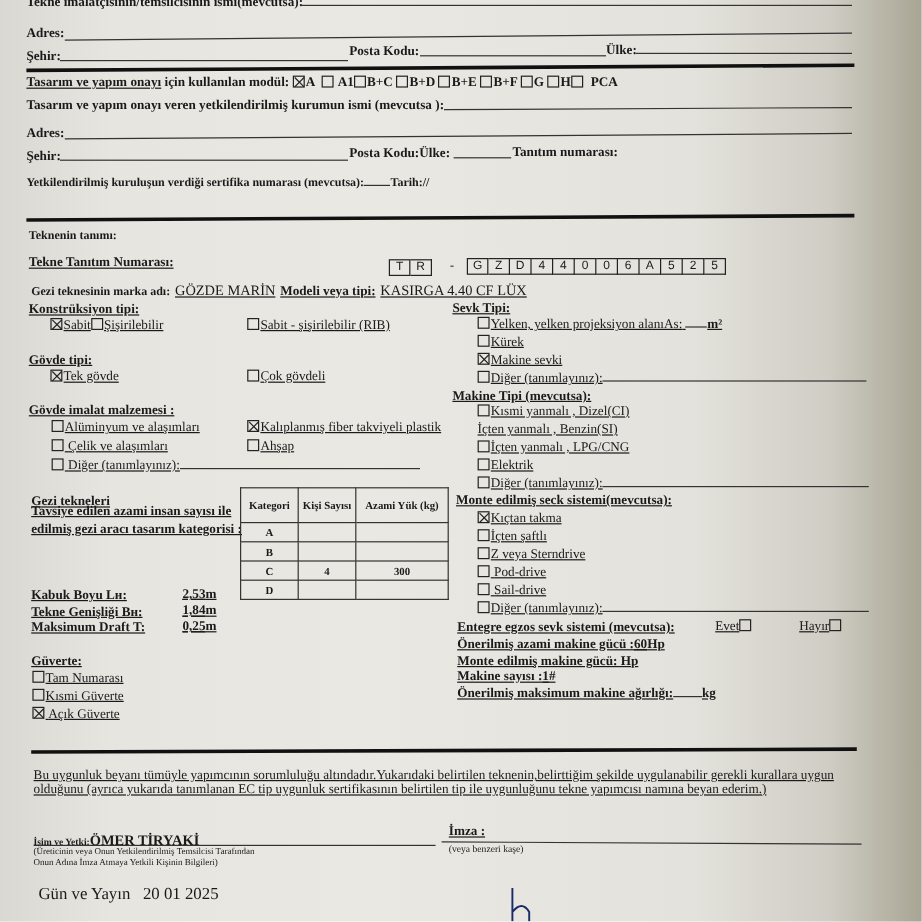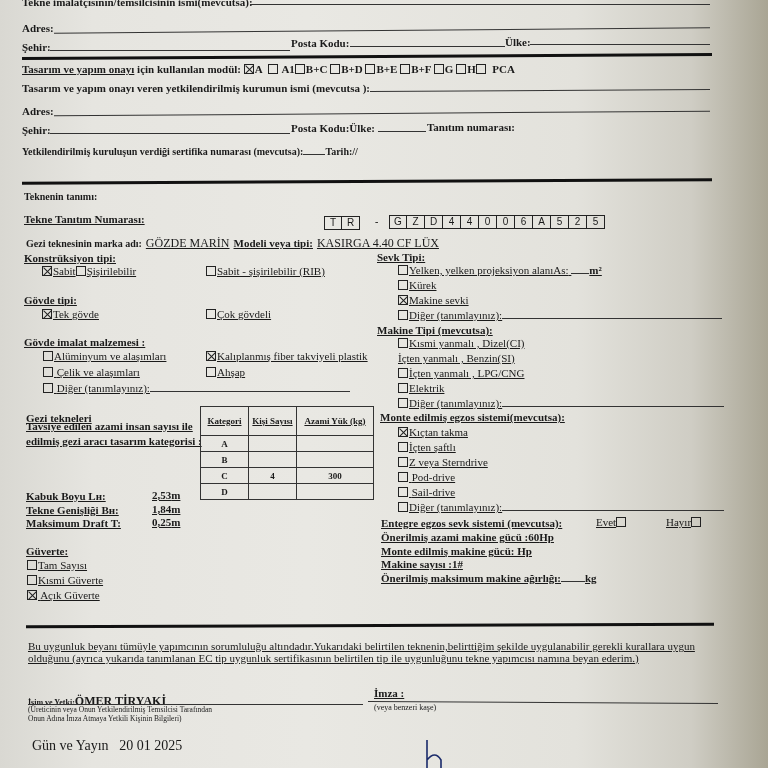--- a/index.html
+++ b/index.html
@@ -30,21 +30,21 @@
   .u { text-decoration: underline; }
   .blank { display: inline-block; border-bottom: 1px solid #333; height: 9px; vertical-align: baseline; }
   .idbox { display: flex; position: absolute; }
   .idcell {
     width: 18px; height: 14px; border: 1px solid #222; border-left: none;
     font-size: 10px; text-align: center; line-height: 12px; font-family: "Liberation Sans", sans-serif;
   }
   .idcell:first-child { border-left: 1px solid #222; }
   table.cat { border-collapse: collapse; position: absolute; left: 200px; top: 406px; width: 174px; }
   table.cat td, table.cat th { border: 1px solid #333; font-size: 9px; text-align: center; font-weight: bold; }
-  table.cat th { height: 29px; line-height: 10px; text-decoration: underline; }
+  table.cat th { height: 29px; line-height: 10px; }
   table.cat td { height: 16px; }
   .hand { font-family: "Liberation Serif", serif; font-size: 12px; }
 </style>
 </head>
 <body>
 
 <div class="abs b f11 row" style="left:22px;top:-4px">Tekne imalatçısının/temsilcisinin ismi(mevcutsa):</div>
 <div class="line" style="left:250px;top:4px;width:460px"></div>
 
 <div class="abs b f11" style="left:22px;top:22px">Adres:</div>
@@ -186,38 +186,38 @@
   </table>
 
 <div class="abs b f9" style="left:26px;top:490px">Kabuk Boyu Lн:</div>
 <div class="abs b f9 row" style="left:152px;top:489px"><span class="u">2,53</span><span>m</span></div>
 <div class="abs b f9" style="left:26px;top:504px">Tekne Genişliği Bн:</div>
 <div class="abs b f9 row" style="left:152px;top:503px"><span class="u">1,84</span><span>m</span></div>
 <div class="abs b f9" style="left:26px;top:517px">Maksimum Draft T:</div>
 <div class="abs b f9 row" style="left:152px;top:516px"><span class="u">0,25</span><span>m</span></div>
 
 <div class="abs b f9" style="left:26px;top:545px">Güverte:</div>
-<div class="abs f9 row" style="left:27px;top:559px"><span class="cb"></span><span>Tam Sayısı</span></div>
+<div class="abs f9 row" style="left:27px;top:559px"><span class="cb"></span><span>Tam Numarası</span></div>
 <div class="abs f9 row" style="left:27px;top:574px"><span class="cb"></span><span>Kısmi Güverte</span></div>
 <div class="abs f9 row" style="left:27px;top:589px"><span class="cb checked"></span> <span>Açık Güverte</span></div>
 
 <div class="abs b f9" style="left:377px;top:251px">Sevk Tipi:</div>
 <div class="abs f9 row" style="left:398px;top:264px"><span class="cb"></span><span>Yelken, yelken projeksiyon alanıAs:</span> <span class="blank" style="width:18px"></span><span class="b">m²</span></div>
 <div class="abs f9 row" style="left:398px;top:279px"><span class="cb"></span><span>Kürek</span></div>
 <div class="abs f9 row" style="left:398px;top:294px"><span class="cb checked"></span><span>Makine sevki</span></div>
 <div class="abs f9 row" style="left:398px;top:309px"><span class="cb"></span><span>Diğer (tanımlayınız):</span><span class="blank" style="width:220px"></span></div>
 
 <div class="abs b f9" style="left:377px;top:324px">Makine Tipi (mevcutsa):</div>
 <div class="abs f9 row" style="left:398px;top:337px"><span class="cb"></span><span>Kısmi yanmalı , Dizel(CI)</span></div>
 <div class="abs f9 row" style="left:398px;top:352px"><span>İçten yanmalı , Benzin(SI)</span></div>
 <div class="abs f9 row" style="left:398px;top:367px"><span class="cb"></span><span>İçten yanmalı , LPG/CNG</span></div>
 <div class="abs f9 row" style="left:398px;top:382px"><span class="cb"></span><span>Elektrik</span></div>
 <div class="abs f9 row" style="left:398px;top:397px"><span class="cb"></span><span>Diğer (tanımlayınız):</span><span class="blank" style="width:222px"></span></div>
 
-<div class="abs b f9" style="left:380px;top:411px">Monte edilmiş egzos sistemi(mevcutsa):</div>
+<div class="abs b f9" style="left:380px;top:411px">Monte edilmiş seck sistemi(mevcutsa):</div>
 <div class="abs f9 row" style="left:398px;top:426px"><span class="cb checked"></span><span>Kıçtan takma</span></div>
 <div class="abs f9 row" style="left:398px;top:441px"><span class="cb"></span><span>İçten şaftlı</span></div>
 <div class="abs f9 row" style="left:398px;top:456px"><span class="cb"></span><span>Z veya Sterndrive</span></div>
 <div class="abs f9 row" style="left:398px;top:471px"><span class="cb"></span> <span>Pod-drive</span></div>
 <div class="abs f9 row" style="left:398px;top:486px"><span class="cb"></span> <span>Sail-drive</span></div>
 <div class="abs f9 row" style="left:398px;top:501px"><span class="cb"></span><span>Diğer (tanımlayınız):</span><span class="blank" style="width:222px"></span></div>
 
 <div class="abs b f9" style="left:381px;top:517px">Entegre egzos sevk sistemi (mevcutsa):</div>
 <div class="abs f9 row" style="left:596px;top:516px"><span>Evet</span><span class="cb"></span></div>
 <div class="abs f9 row" style="left:666px;top:516px"><span>Hayır</span><span class="cb"></span></div>

